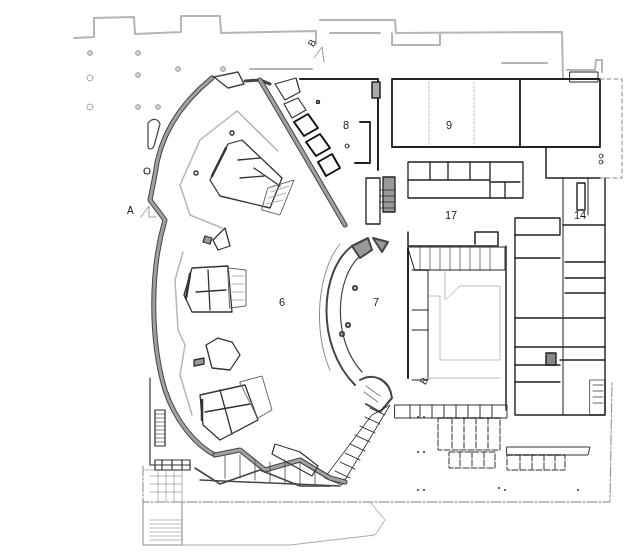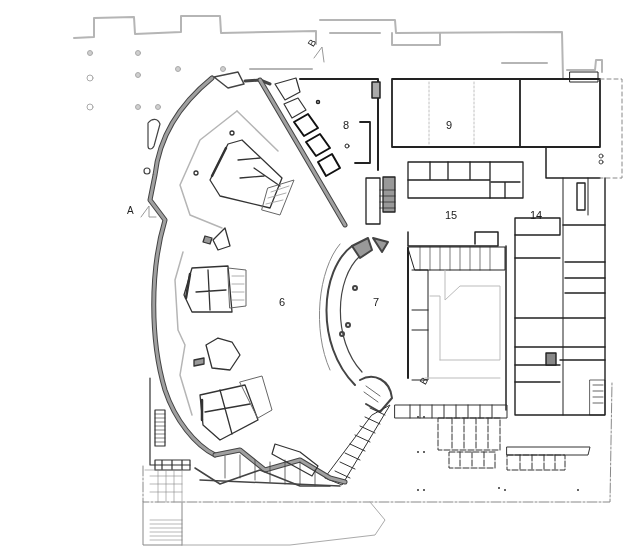--- a/index.html
+++ b/index.html
@@ -202,18 +202,18 @@
     <g stroke="#999" stroke-width="1">
       <path d="M314,58 L322,47 L324,62"></path>
     </g>
   </g>
 </svg>
 
 <span class="lbl" style="left:279px;top:297px;">6</span>
 <span class="lbl" style="left:373px;top:297px;">7</span>
 <span class="lbl" style="left:343px;top:120px;">8</span>
 <span class="lbl" style="left:446px;top:120px;">9</span>
-<span class="lbl" style="left:445px;top:210px;">15</span>
-<span class="lbl" style="left:530px;top:210px;">14</span>
+<span class="lbl" style="left:445px;top:210px;">17</span>
+<span class="lbl" style="left:574px;top:210px;">14</span>
 
 <span class="sec" style="left:127px;top:206px;">A</span>
 <span class="sec" style="left:309px;top:38px;transform:rotate(-60deg);">B</span>
 <span class="sec" style="left:421px;top:376px;transform:rotate(-60deg);">B</span>
 
 </body></html>

